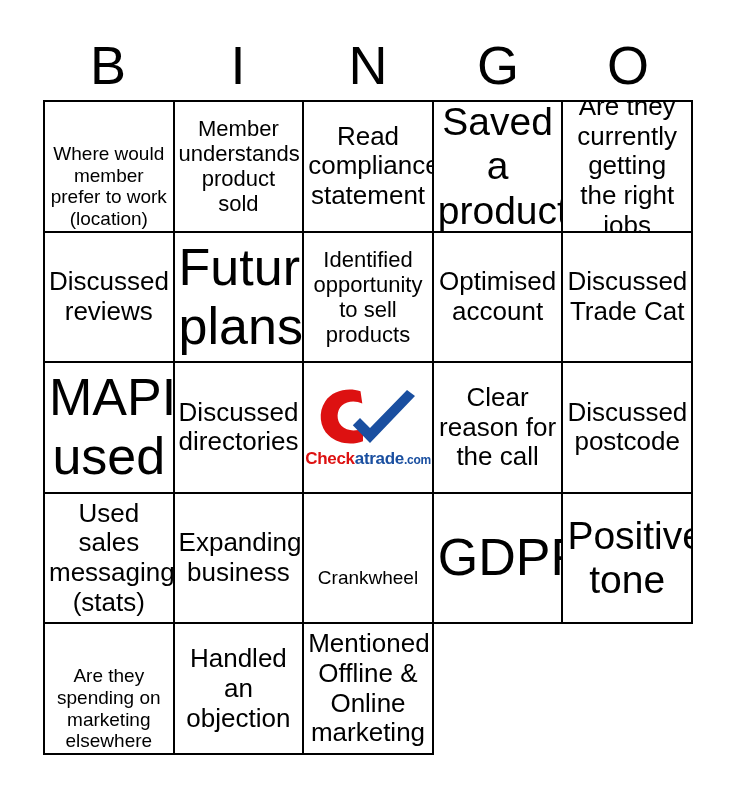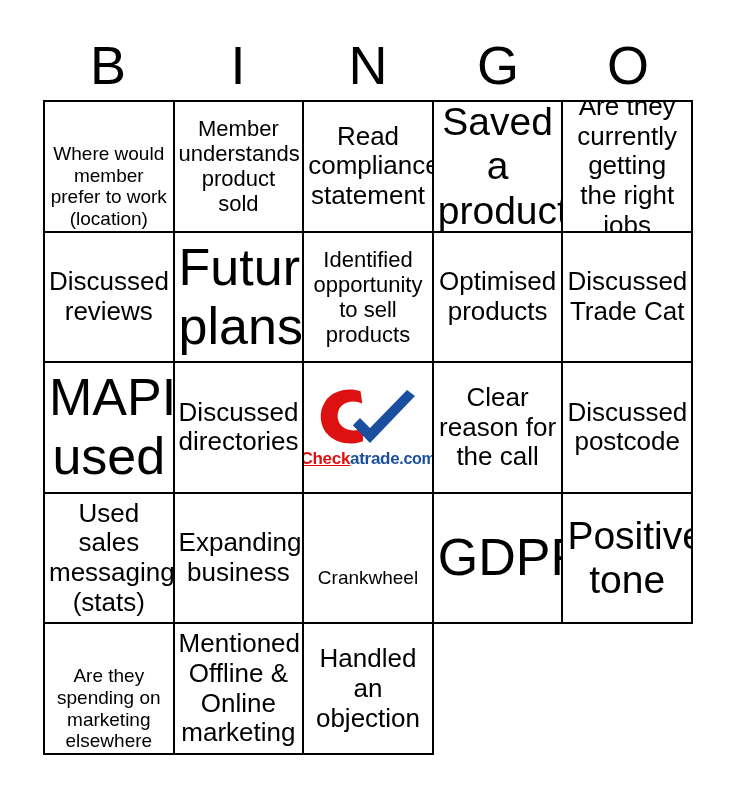--- a/index.html
+++ b/index.html
@@ -91,23 +91,23 @@
   }
   .logo-word {
     display: block;
     margin-top: 1px;
     font-size: 17px;
     font-weight: 700;
     letter-spacing: -0.3px;
     line-height: 1;
     white-space: nowrap;
   }
-  .logo-word .w-check { color: #DD1111; text-decoration: underline; }
+  .logo-word .w-check { color: #DD1111; }
   .logo-word .w-atrade { color: #1A4FA0; }
-  .logo-word .w-com { color: #1A4FA0; font-size: 16px; }
+  .logo-word .w-com { color: #1A4FA0; font-size: 12px; }
 </style>
 </head>
 <body>
 
 <div class="card">
 
   <div class="header-row">
     <div class="header-cell">B</div>
     <div class="header-cell">I</div>
     <div class="header-cell">N</div>
@@ -136,21 +136,21 @@
     <div class="cell">
       <span class="cell-text fs-lg">Discussed reviews</span>
     </div>
     <div class="cell">
       <span class="cell-text fs-xxl">Future plans</span>
     </div>
     <div class="cell">
       <span class="cell-text fs-md">Identified opportunity to sell products</span>
     </div>
     <div class="cell">
-      <span class="cell-text fs-lg">Optimised products</span>
+      <span class="cell-text fs-lg">Optimised account</span>
     </div>
     <div class="cell">
       <span class="cell-text fs-lg">Discussed Trade Cat</span>
     </div>
 
     <div class="cell">
       <span class="cell-text fs-xxl">MAPI used</span>
     </div>
     <div class="cell">
       <span class="cell-text fs-lg">Discussed directories</span>
@@ -184,20 +184,20 @@
       <span class="cell-text fs-xxl">GDPR</span>
     </div>
     <div class="cell">
       <span class="cell-text fs-xl">Positive tone</span>
     </div>
 
     <div class="cell">
       <span class="cell-text fs-sm">Are they spending on marketing elsewhere</span>
     </div>
     <div class="cell">
+      <span class="cell-text fs-lg">Handled an objection</span>
+    </div>
+    <div class="cell">
       <span class="cell-text fs-lg">Mentioned Offline &amp; Online marketing</span>
-    </div>
-    <div class="cell">
-      <span class="cell-text fs-lg">Handled an objection</span>
     </div>
 
   </div>
 </div>
 
 </body></html>

